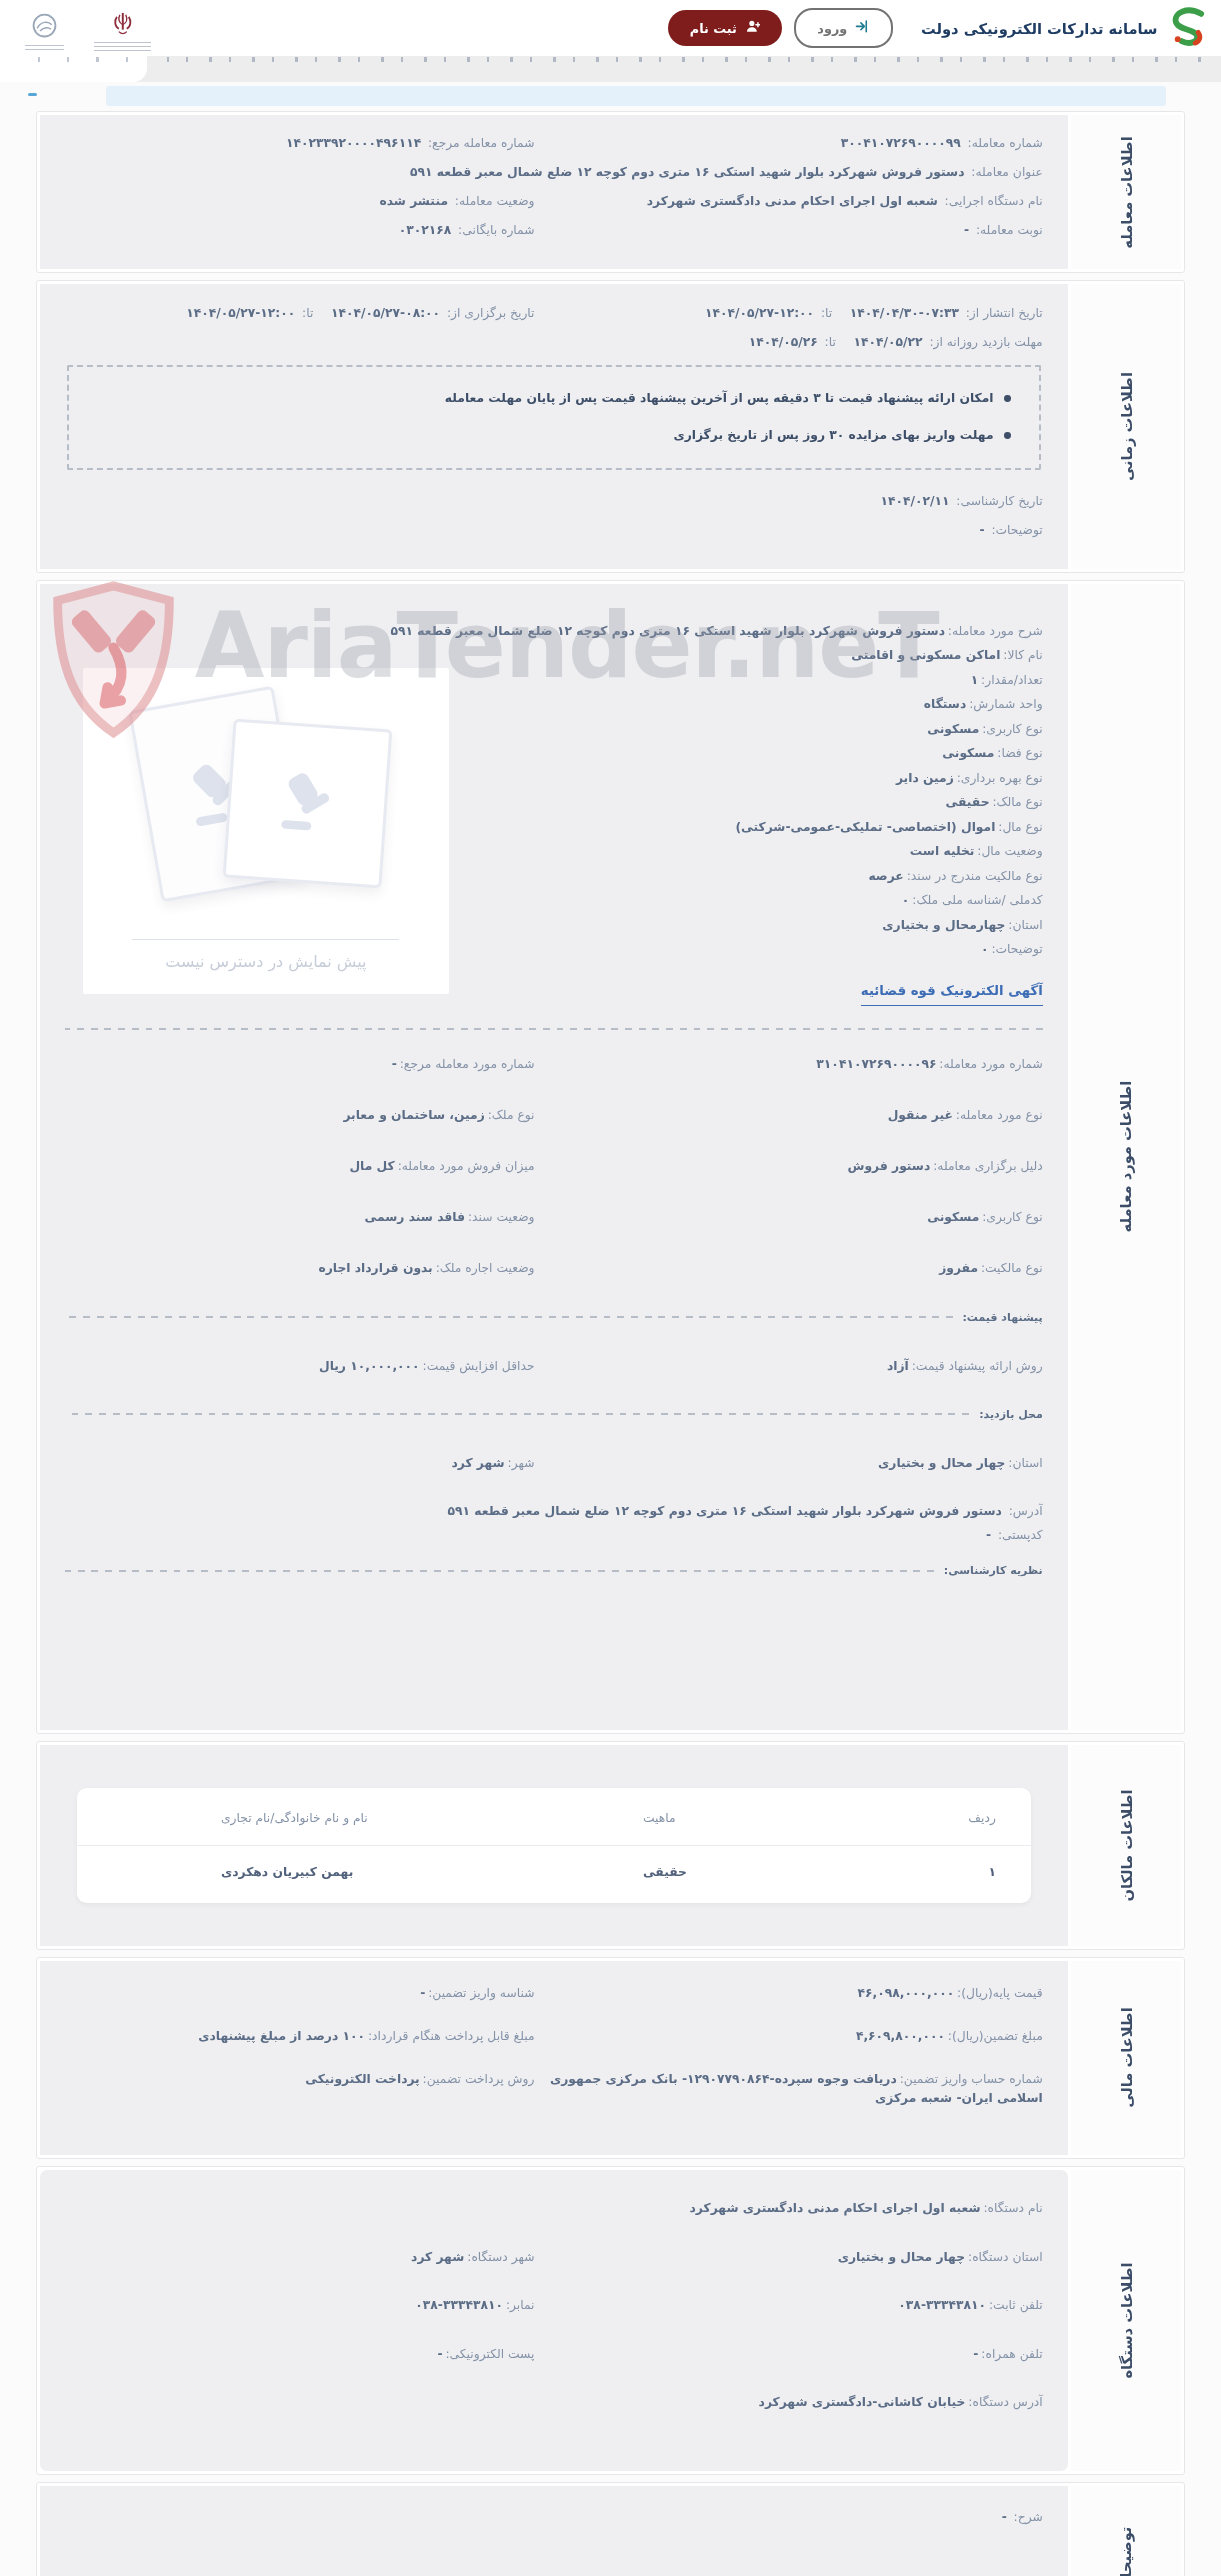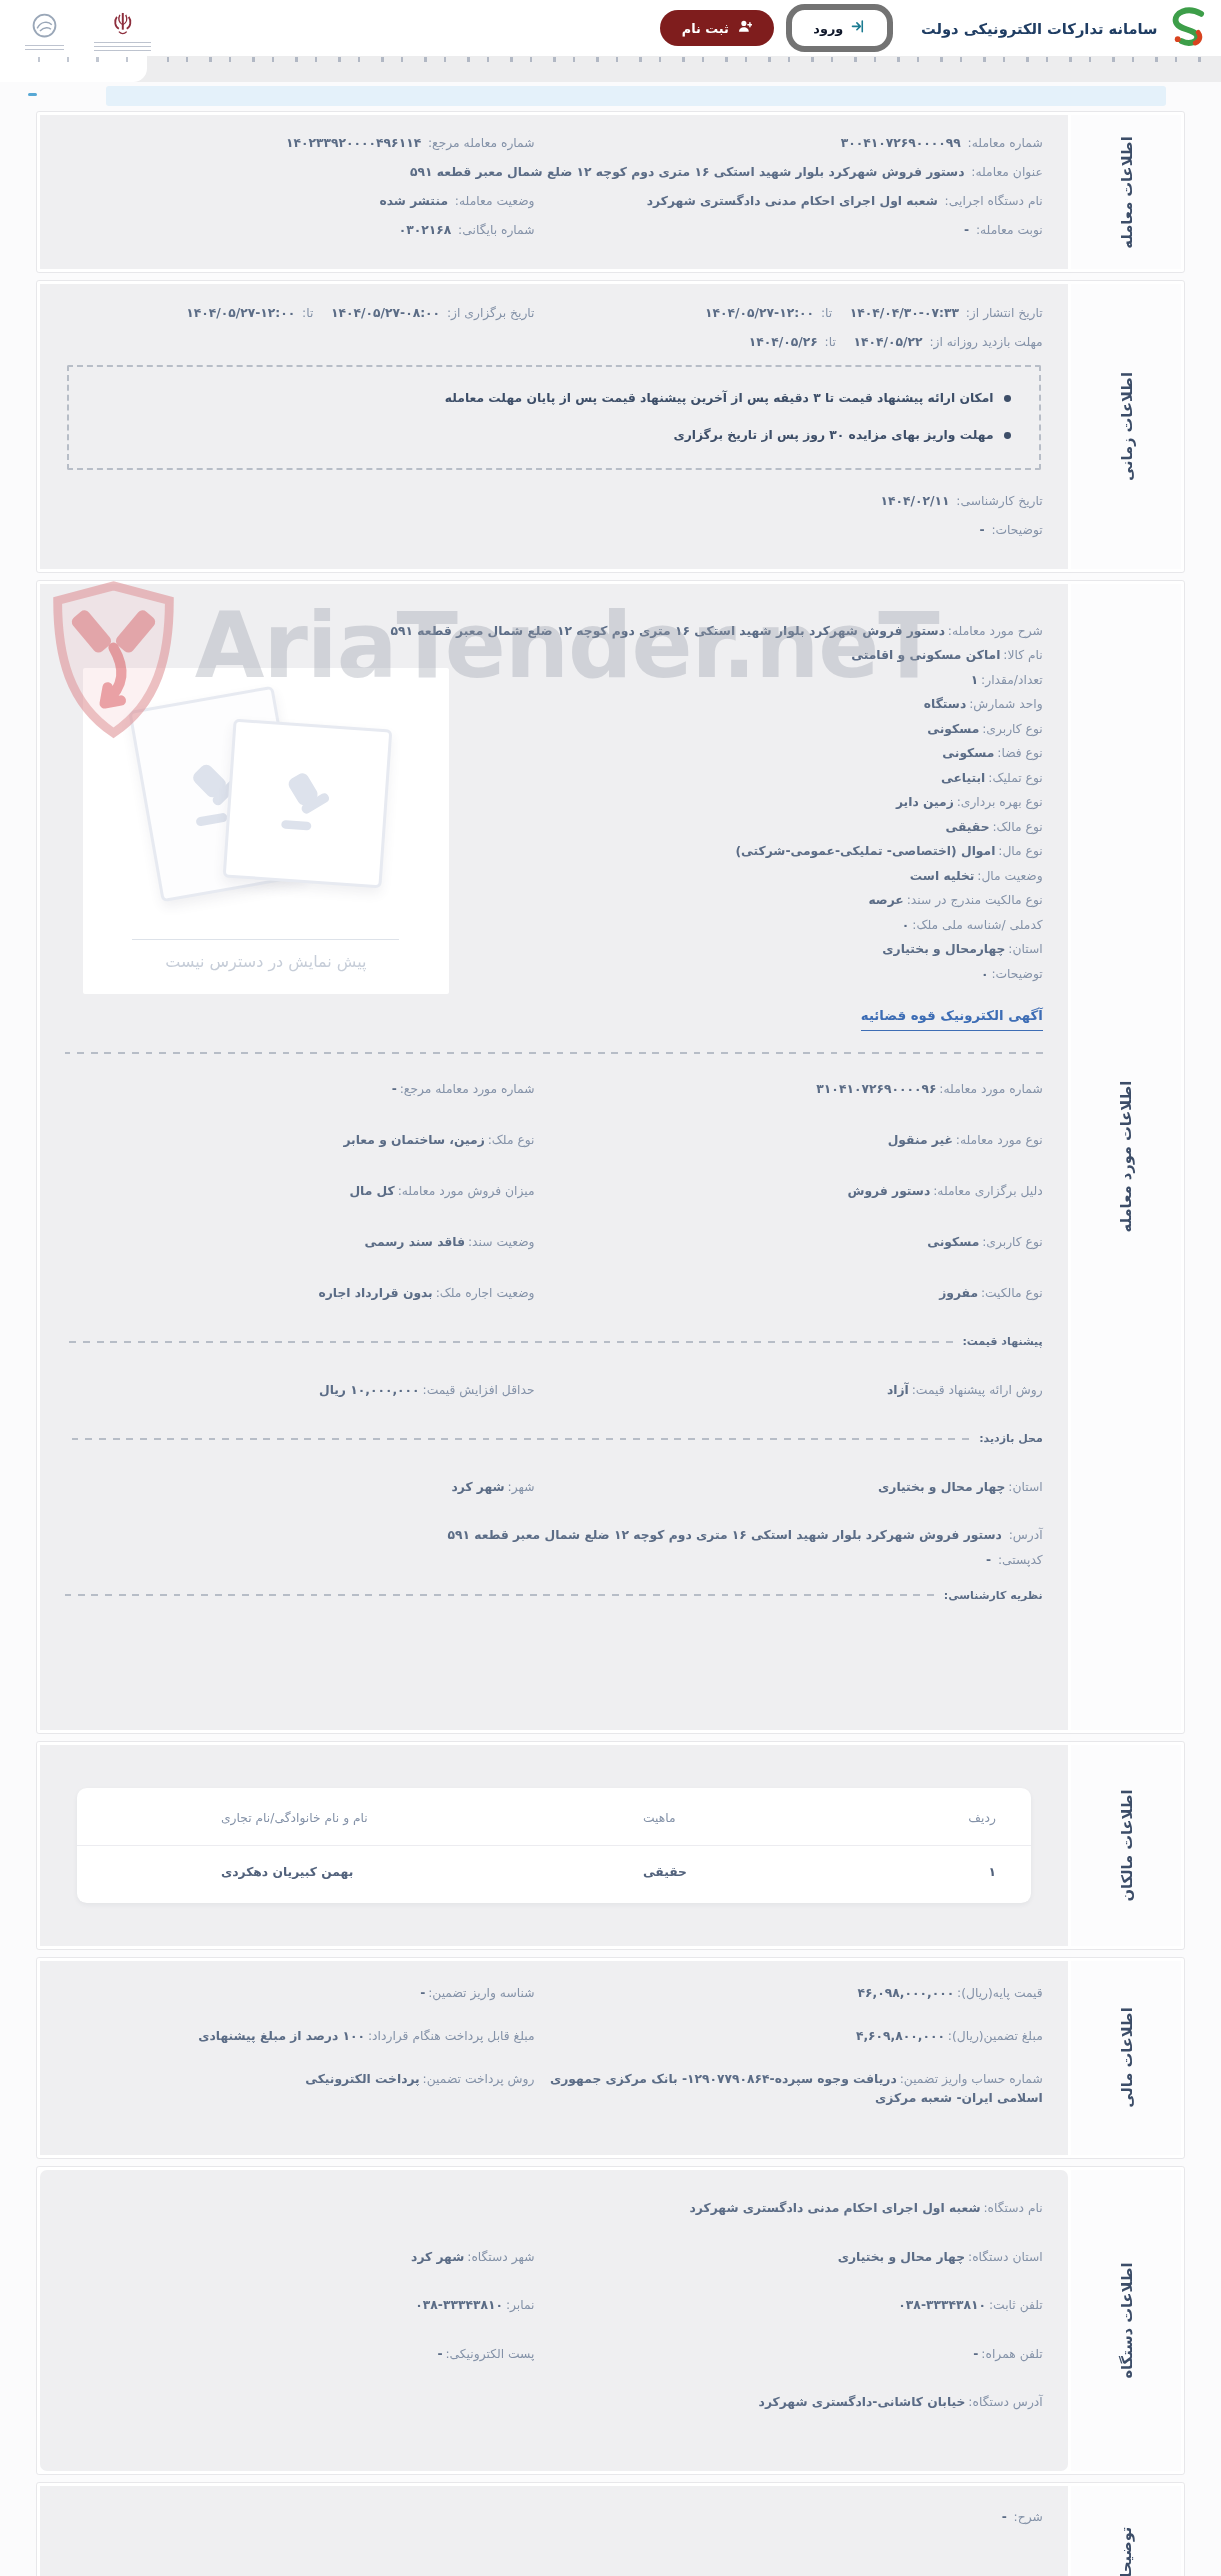--- a/index.html
+++ b/index.html
@@ -9,21 +9,21 @@
     background:#fbfbfc; direction:rtl;
     font-family:"DejaVu Sans","Liberation Sans",sans-serif;
     color:#8492a8; font-size:12.3px;
   }
   
   .header { height:56px; background:#fff; display:flex; align-items:center; padding:0 13.7px 0 15.7px; }
   .brand { display:flex; align-items:center; gap:8.8px; }
   .app-title { font-size:14.7px; font-weight:bold; color:#1f3d63; }
   .hdr-btn { display:flex; align-items:center; gap:7.9px; border-radius:18.7px; font-size:12.8px; font-weight:bold;
              padding:8.8px 21.6px; cursor:pointer; font-family:inherit; }
-  .login { background:#fff; border:6px solid #737373; color:#0f172a; margin-right:27.5px; }
+  .login { background:#fff; border:2px solid #737373; color:#737373; margin-right:27.5px; }
   .register { background:#7f1d1d; border:none; color:#fff; margin-right:11.8px; }
   .spacer { flex:1; }
   .gov { display:flex; align-items:flex-start; gap:29.5px; padding-left:9.8px; padding-top:5.9px; }
   .gov-item { display:flex; flex-direction:column; align-items:center; gap:2.9px; }
   .cap-lines { width:57px; height:8.8px; opacity:.65;
     background:repeating-linear-gradient(to bottom,#9aa3b5 0 1px,transparent 1px 3.9px); }
   .cap-lines.short { width:39px; height:4.9px; }
   
   .navbar { height:25.5px; background:#ededee; position:relative; }
   .nav-tab { position:absolute; left:0; top:0; width:147px; height:25.5px; background:#fff; border-radius:0 0 13.7px 0; }
@@ -293,21 +293,20 @@
         <div class="ptext">پیش نمایش در دسترس نیست</div>
       </div>
 
       <div class="details">
         <div class="dline field"><span class="lbl">شرح مورد معامله:</span><span class="val">دستور فروش شهرکرد بلوار شهید استکی ۱۶ متری دوم کوچه ۱۲ ضلع شمال معبر قطعه ۵۹۱</span></div>
         <div class="dline field"><span class="lbl">نام کالا:</span><span class="val">اماکن مسکونی و اقامتی</span></div>
         <div class="dline field"><span class="lbl">تعداد/مقدار:</span><span class="val">۱</span></div>
         <div class="dline field"><span class="lbl">واحد شمارش:</span><span class="val">دستگاه</span></div>
         <div class="dline field"><span class="lbl">نوع کاربری:</span><span class="val">مسکونی</span></div>
         <div class="dline field"><span class="lbl">نوع فضا:</span><span class="val">مسکونی</span></div>
-        <div class="dline field"><span class="lbl">نوع تملیک:</span><span class="val">ابتیاعی</span></div>
         <div class="dline field"><span class="lbl">نوع بهره برداری:</span><span class="val">زمین دایر</span></div>
         <div class="dline field"><span class="lbl">نوع مالک:</span><span class="val">حقیقی</span></div>
         <div class="dline field"><span class="lbl">نوع مال:</span><span class="val">اموال (اختصاصی- تملیکی-عمومی-شرکتی)</span></div>
         <div class="dline field"><span class="lbl">وضعیت مال:</span><span class="val">تخلیه است</span></div>
         <div class="dline field"><span class="lbl">نوع مالکیت مندرج در سند:</span><span class="val">عرصه</span></div>
         <div class="dline field"><span class="lbl">کدملی /شناسه ملی ملک:</span><span class="val">۰</span></div>
         <div class="dline field"><span class="lbl">استان:</span><span class="val">چهارمحال و بختیاری</span></div>
         <div class="dline field"><span class="lbl">توضیحات:</span><span class="val">۰</span></div>
       </div>
 

